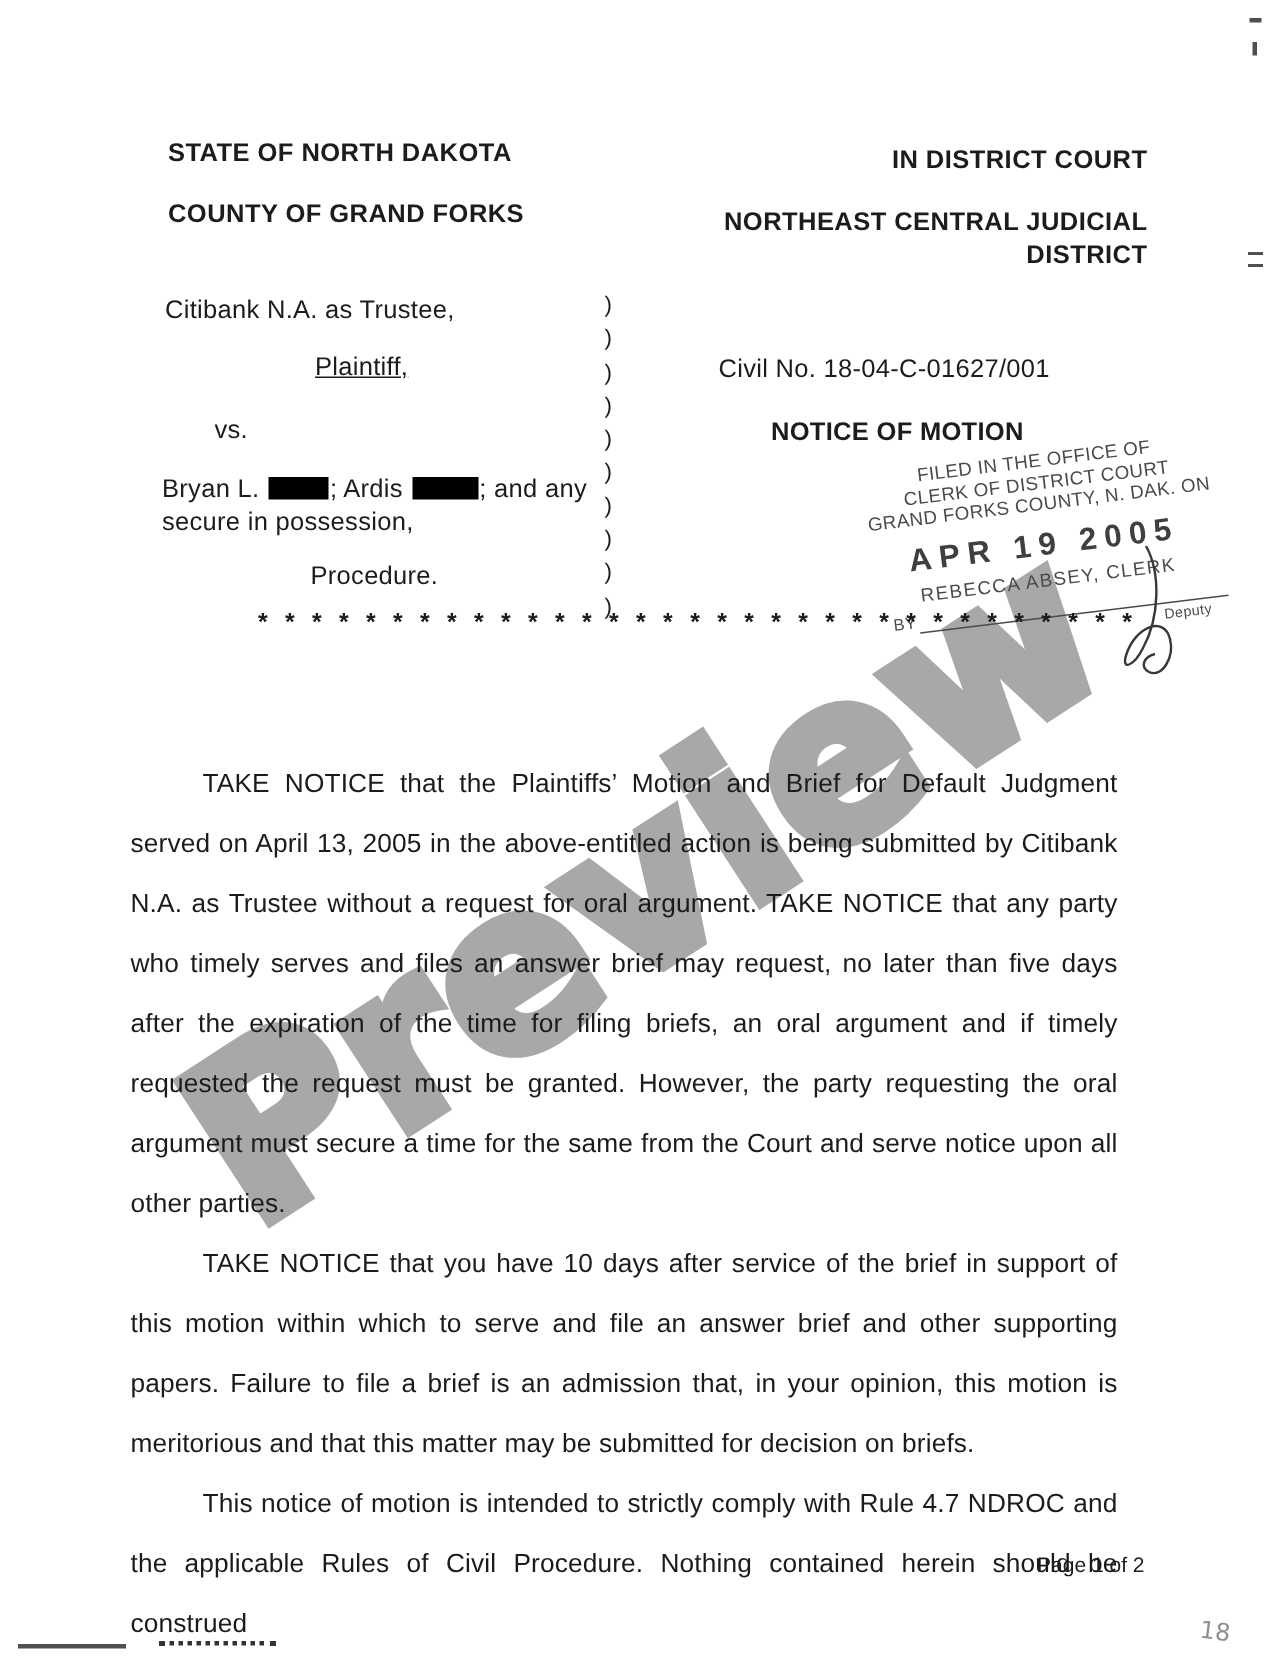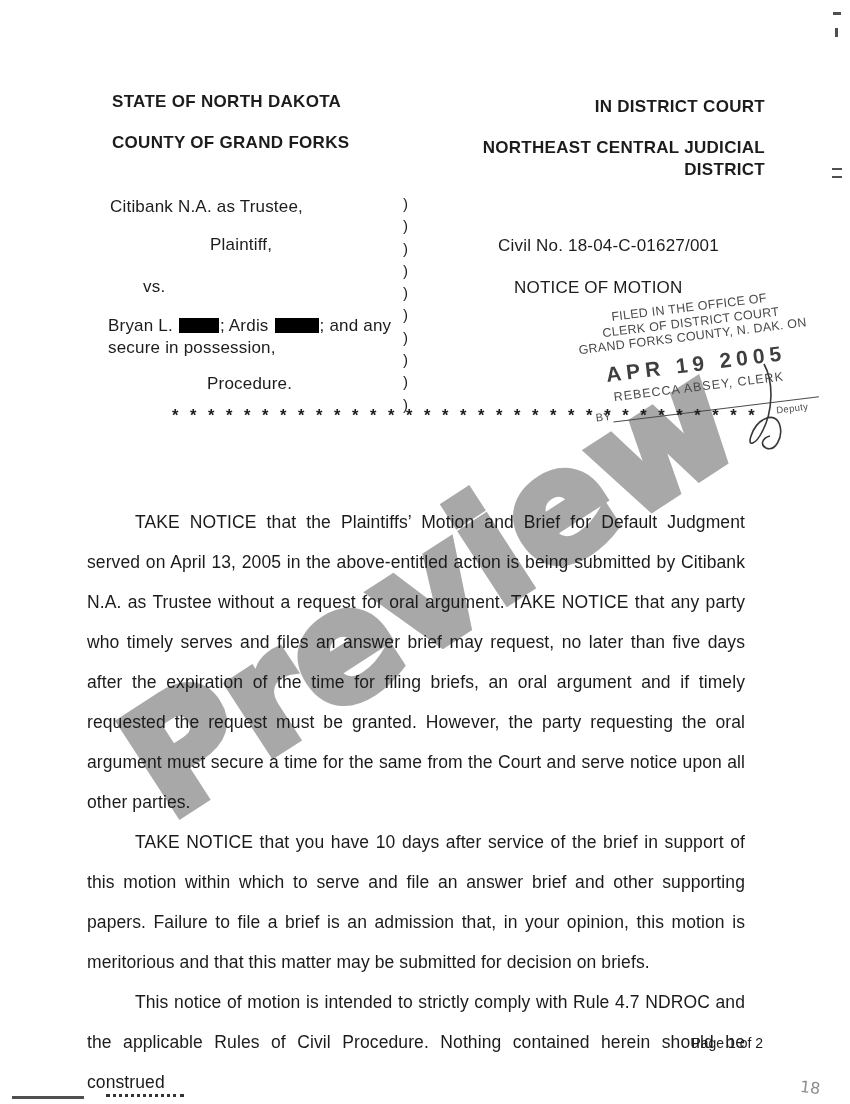--- a/index.html
+++ b/index.html
@@ -23,21 +23,21 @@
   
   .hdr{font-size:17px; font-weight:bold; letter-spacing:.3px;}
   .hdr-right{width:340px; text-align:right;}
   
   .cap{font-size:17px; letter-spacing:.2px;}
   .paren-col{font-size:15px; line-height:22.3px; color:#1c1c1c;}
   .paren-col span{display:block;}
   .def-block{width:310px; line-height:22px;}
   .redact{display:inline-block; width:40px; height:15px; background:#000; vertical-align:-2px; margin:0 1px 0 6px;}
   .redact.w2{width:44px;}
-  .case-title{font-weight:normal;}
+  .case-title{font-weight:bold;}
   
   .stamp{
     left:556px; top:300px; width:280px; transform:rotate(-7deg);
     color:#4a4a4a; text-align:center; font-size:12.5px; line-height:14.5px;
     letter-spacing:.3px;
   }
   .stamp-date{font-size:21px; letter-spacing:5px; margin-top:13px; color:#3f3f3f; font-weight:bold;}
   .stamp-clerk{margin-top:9px; letter-spacing:1px;}
   .stamp-byline{margin-top:3px; display:flex; align-items:flex-end; padding:0 22px 0 34px; font-size:11px;}
   .stamp-by-rule{flex:1; border-bottom:1.5px solid #4a4a4a; margin-left:2px; height:10px;}
@@ -63,42 +63,42 @@
 
   <div class="content">
 
     <div class="abs hdr" style="left:112px; top:92px;">STATE OF NORTH DAKOTA</div>
     <div class="abs hdr hdr-right" style="left:425px; top:97px;">IN DISTRICT COURT</div>
     <div class="abs hdr" style="left:112px; top:133px;">COUNTY OF GRAND FORKS</div>
     <div class="abs hdr hdr-right" style="left:425px; top:160px;">DISTRICT</div>
     <div class="abs hdr hdr-right" style="left:425px; top:138px;">NORTHEAST CENTRAL JUDICIAL</div>
 
     <div class="abs cap" style="left:110px; top:197px;">Citibank N.A. as Trustee,</div>
-    <div class="abs cap" style="left:210px; top:235px;">Plaintiff,</div>
+    <div class="abs cap" style="left:210px; top:235px;text-decoration:underline;">Plaintiff,</div>
     <div class="abs cap" style="left:143px; top:277px;">vs.</div>
     <div class="abs cap def-block" style="left:108px; top:315px;">
       <span>Bryan L.</span><span class="redact"></span><span>; Ardis</span><span class="redact w2"></span><span>; and any</span>
       <div>secure in possession,</div>
     </div>
     <div class="abs cap" style="left:207px; top:374px;">Procedure.</div>
 
     <div class="abs paren-col" style="left:403px; top:193px;">
       <span>)</span>
       <span>)</span>
       <span>)</span>
       <span>)</span>
       <span>)</span>
       <span>)</span>
       <span>)</span>
       <span>)</span>
       <span>)</span>
       <span>)</span>
     </div>
 
-    <div class="abs cap" style="left:479px; top:236px;margin-left:19px;">Civil No. 18-04-C-01627/001</div>
+    <div class="abs cap" style="left:479px; top:236px;">Civil No. 18-04-C-01627/001</div>
     <div class="abs cap case-title" style="left:514px; top:278px;">NOTICE OF MOTION</div>
 
     <div class="abs stamp">
       <div>FILED IN THE OFFICE OF</div>
       <div>CLERK OF DISTRICT COURT</div>
       <div>GRAND FORKS COUNTY, N. DAK. ON</div>
       <div class="stamp-date">APR 19 2005</div>
       <div class="stamp-clerk">REBECCA ABSEY, CLERK</div>
       <div class="stamp-byline">
         <span>BY</span>

